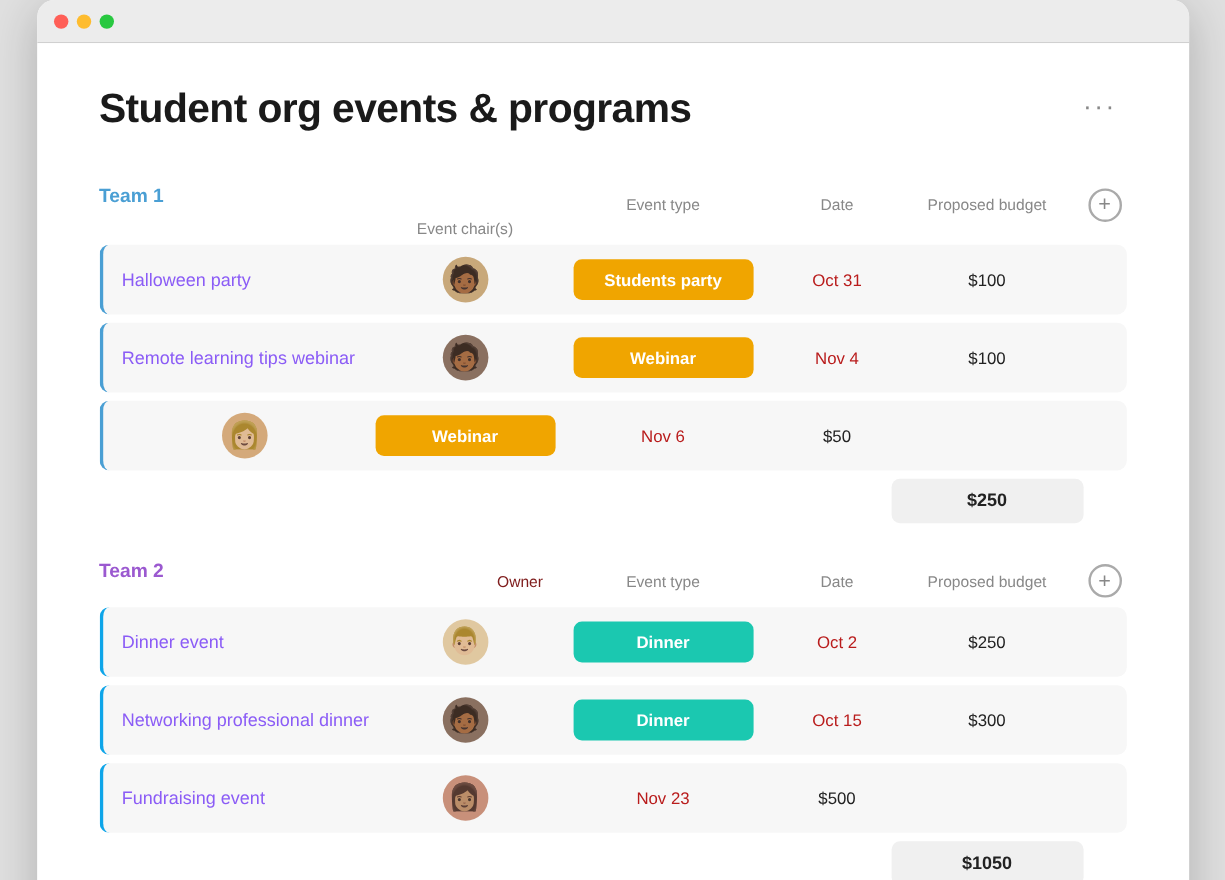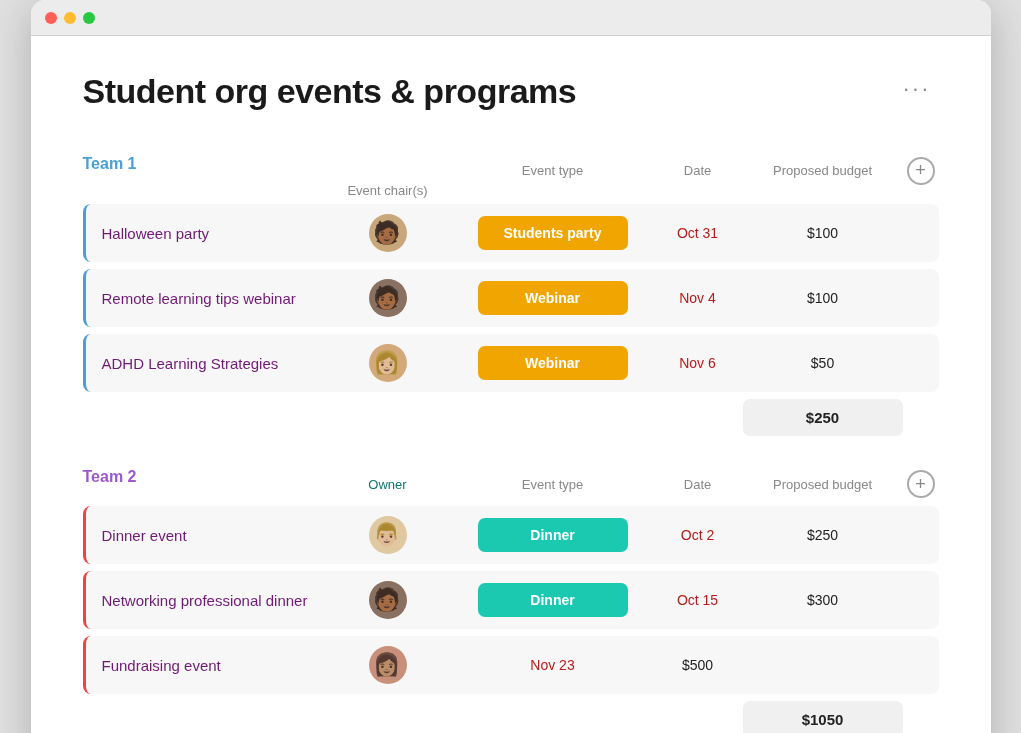--- a/index.html
+++ b/index.html
@@ -79,24 +79,24 @@
       grid-template-columns: 1fr 130px 200px 90px 160px 36px;
       align-items: center;
       background: #f7f7f7;
       border-radius: 8px;
       margin-bottom: 7px;
       min-height: 58px;
       padding: 8px 0 8px 0;
       border-left: 3px solid transparent;
     }
     .team1-row { border-left: 3px solid #4a9fd4; }
-    .team2-row { border-left: 3px solid #ef4444; }
+    .team2-row { border-left: 3px solid #0ea5e9; }
     .row-name {
       font-size: 15px;
-      color: #701a75;
+      color: #8b5cf6;
       padding-left: 16px;
     }
     .row-avatar {
       display: flex;
       justify-content: center;
       align-items: center;
     }
     .avatar-img {
       width: 38px; height: 38px;
       border-radius: 50%;
@@ -222,21 +222,20 @@
         </div>
         <div class="row-type">
           <span class="type-badge badge-webinar">Webinar</span>
         </div>
         <div class="row-date">Nov 4</div>
         <div class="row-budget">$100</div>
         <div class="row-action"></div>
       </div>
 
       <div class="table-row team1-row">
-        <span class="row-name">ADHD Learning Strategies</span>
         <div class="row-avatar">
           <div class="avatar-img" style="background:#d4a97a;font-size:22px;">👩🏼</div>
         </div>
         <div class="row-type">
           <span class="type-badge badge-webinar">Webinar</span>
         </div>
         <div class="row-date">Nov 6</div>
         <div class="row-budget">$50</div>
         <div class="row-action"></div>
       </div>
@@ -247,21 +246,21 @@
         <div></div>
         <div></div>
         <div class="total-budget">$250</div>
         <div></div>
       </div>
     </div>
 
     <div class="section">
       <div class="section-header-row">
         <h2 class="section-title team2-title">Team 2</h2>
-        <div style="text-align:center;font-size:13px;color:#0f766e;">Owner</div>
+        <div style="text-align:right;font-size:13px;color:#7f1d1d;">Owner</div>
         <div style="text-align:center;font-size:13px;color:#888;">Event type</div>
         <div style="text-align:center;font-size:13px;color:#888;">Date</div>
         <div style="text-align:center;font-size:13px;color:#888;">Proposed budget</div>
         <div style="display:flex;justify-content:center;">
           <button class="add-btn">+</button>
         </div>
       </div>
 
       <div class="table-row team2-row">
         <span class="row-name">Dinner event</span>

